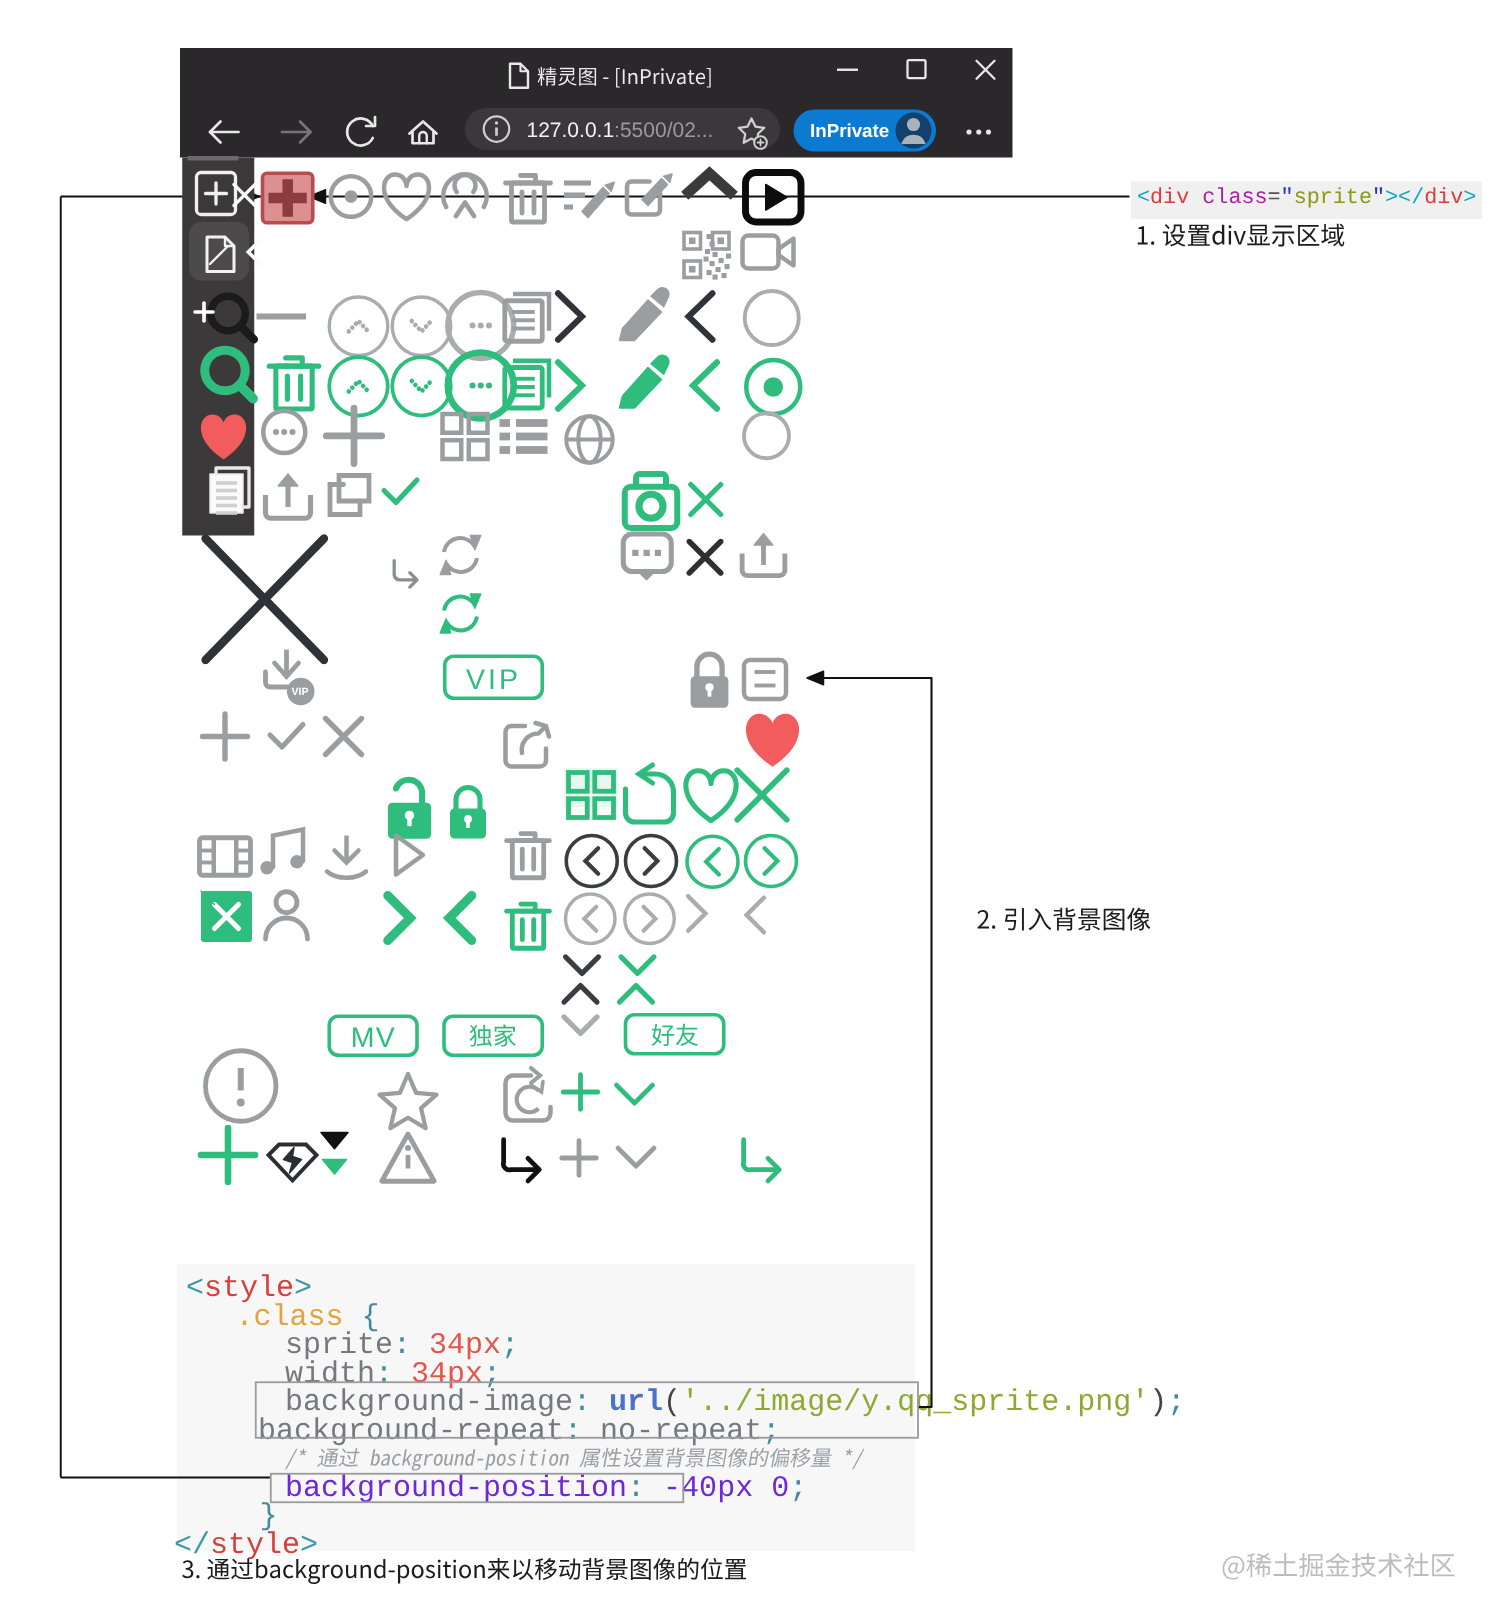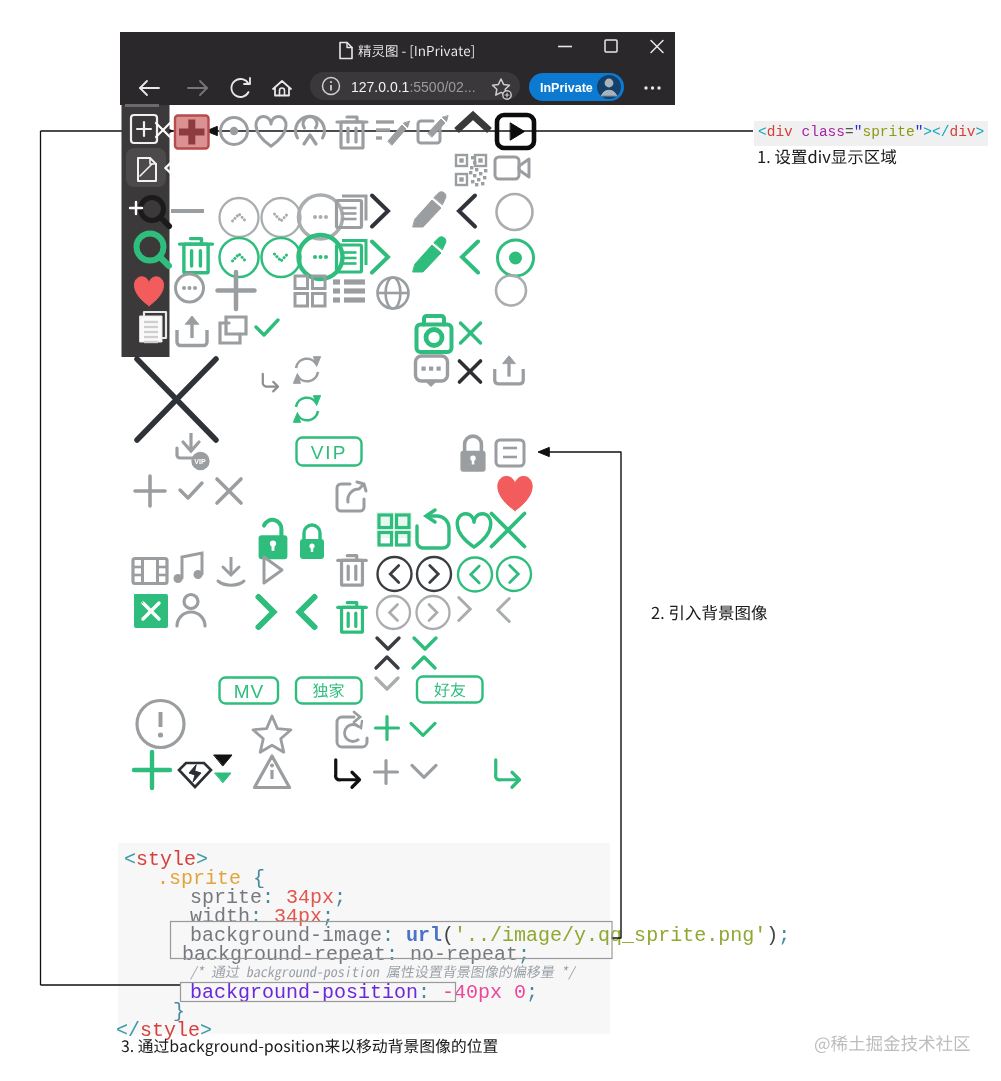--- a/index.html
+++ b/index.html
@@ -10,26 +10,26 @@
 <body>
 
 <div id="chrome"></div>
 
 <div id="codeblk"></div>
 
 <div style="position:absolute;left:754px;top:121px;width:234px;height:25px;background:#f0f0f0;"></div>
 
 <div class="mono" style="position:absolute;left:758px;top:124px;font-size:14.5px;white-space:pre;"><span style="color:#11a8bd">&lt;</span><span style="color:#d6403c">div</span> <span style="color:#a625a4">class</span><span style="color:#555">=</span><span style="color:#2233c5">"</span><span style="color:#8a9a12">sprite</span><span style="color:#2233c5">"</span><span style="color:#11a8bd">&gt;&lt;/</span><span style="color:#d6403c">div</span><span style="color:#11a8bd">&gt;</span></div>
 <div class="cl" style="left:124px;top:850px;"><span style="color:#3d9aa5">&lt;</span><span style="color:#d6403c">style</span><span style="color:#3d9aa5">&gt;</span></div>
-<div class="cl" style="left:157px;top:869px;"><span style="color:#e2a43c">.sprite</span> <span style="color:#458a9e">{</span></div>
+<div class="cl" style="left:157px;top:869px;"><span style="color:#e2a43c">.class</span> <span style="color:#458a9e">{</span></div>
 <div class="cl" style="left:190px;top:888px;"><span style="color:#75797f">sprite</span><span style="color:#458a9e">:</span> <span style="color:#e2574b">34px</span><span style="color:#458a9e">;</span></div>
 <div class="cl" style="left:190px;top:907px;"><span style="color:#75797f">width</span><span style="color:#458a9e">:</span> <span style="color:#e2574b">34px</span><span style="color:#458a9e">;</span></div>
 <div class="cl" style="left:190px;top:926px;text-align:center;"><span style="color:#75797f">background-image</span><span style="color:#458a9e">:</span> <span style="color:#4a72c9;font-weight:bold">url</span><span style="color:#444">(</span><span style="color:#8fa832">'../image/y.qq_sprite.png'</span><span style="color:#444">)</span><span style="color:#458a9e">;</span></div>
-<div class="cl" style="left:182px;top:945px;"><span style="color:#75797f">background-repeat</span><span style="color:#458a9e">:</span> <span style="color:#75797f">no-repeat</span><span style="color:#458a9e">;</span></div>
-<div class="cl" style="left:190px;top:983px;"><span style="color:#6d28d9">background-position</span><span style="color:#458a9e">:</span> <span style="color:#ec4899">-40px 0</span><span style="color:#458a9e">;</span></div>
+<div class="cl" style="left:172px;top:945px;"><span style="color:#75797f">background-repeat</span><span style="color:#458a9e">:</span> <span style="color:#75797f">no-repeat</span><span style="color:#458a9e">;</span></div>
+<div class="cl" style="left:190px;top:983px;"><span style="color:#6d28d9">background-position</span><span style="color:#458a9e">:</span> <span style="color:#6d28d9">-40px 0</span><span style="color:#458a9e">;</span></div>
 <div class="cl" style="left:173px;top:1002px;"><span style="color:#458a9e">}</span></div>
 <div class="cl" style="left:116px;top:1021px;"><span style="color:#3d9aa5">&lt;/</span><span style="color:#d6403c">style</span><span style="color:#3d9aa5">&gt;</span></div>
 
 <svg width="1001" height="1081" viewBox="0 0 1001 1081" style="position:absolute;left:0;top:0">
 
 <g>
       <line x1="40.5" y1="131" x2="40.5" y2="985" stroke="#111" stroke-width="1.3" stroke-linecap="butt"></line>
     </g>
 
 <g>

